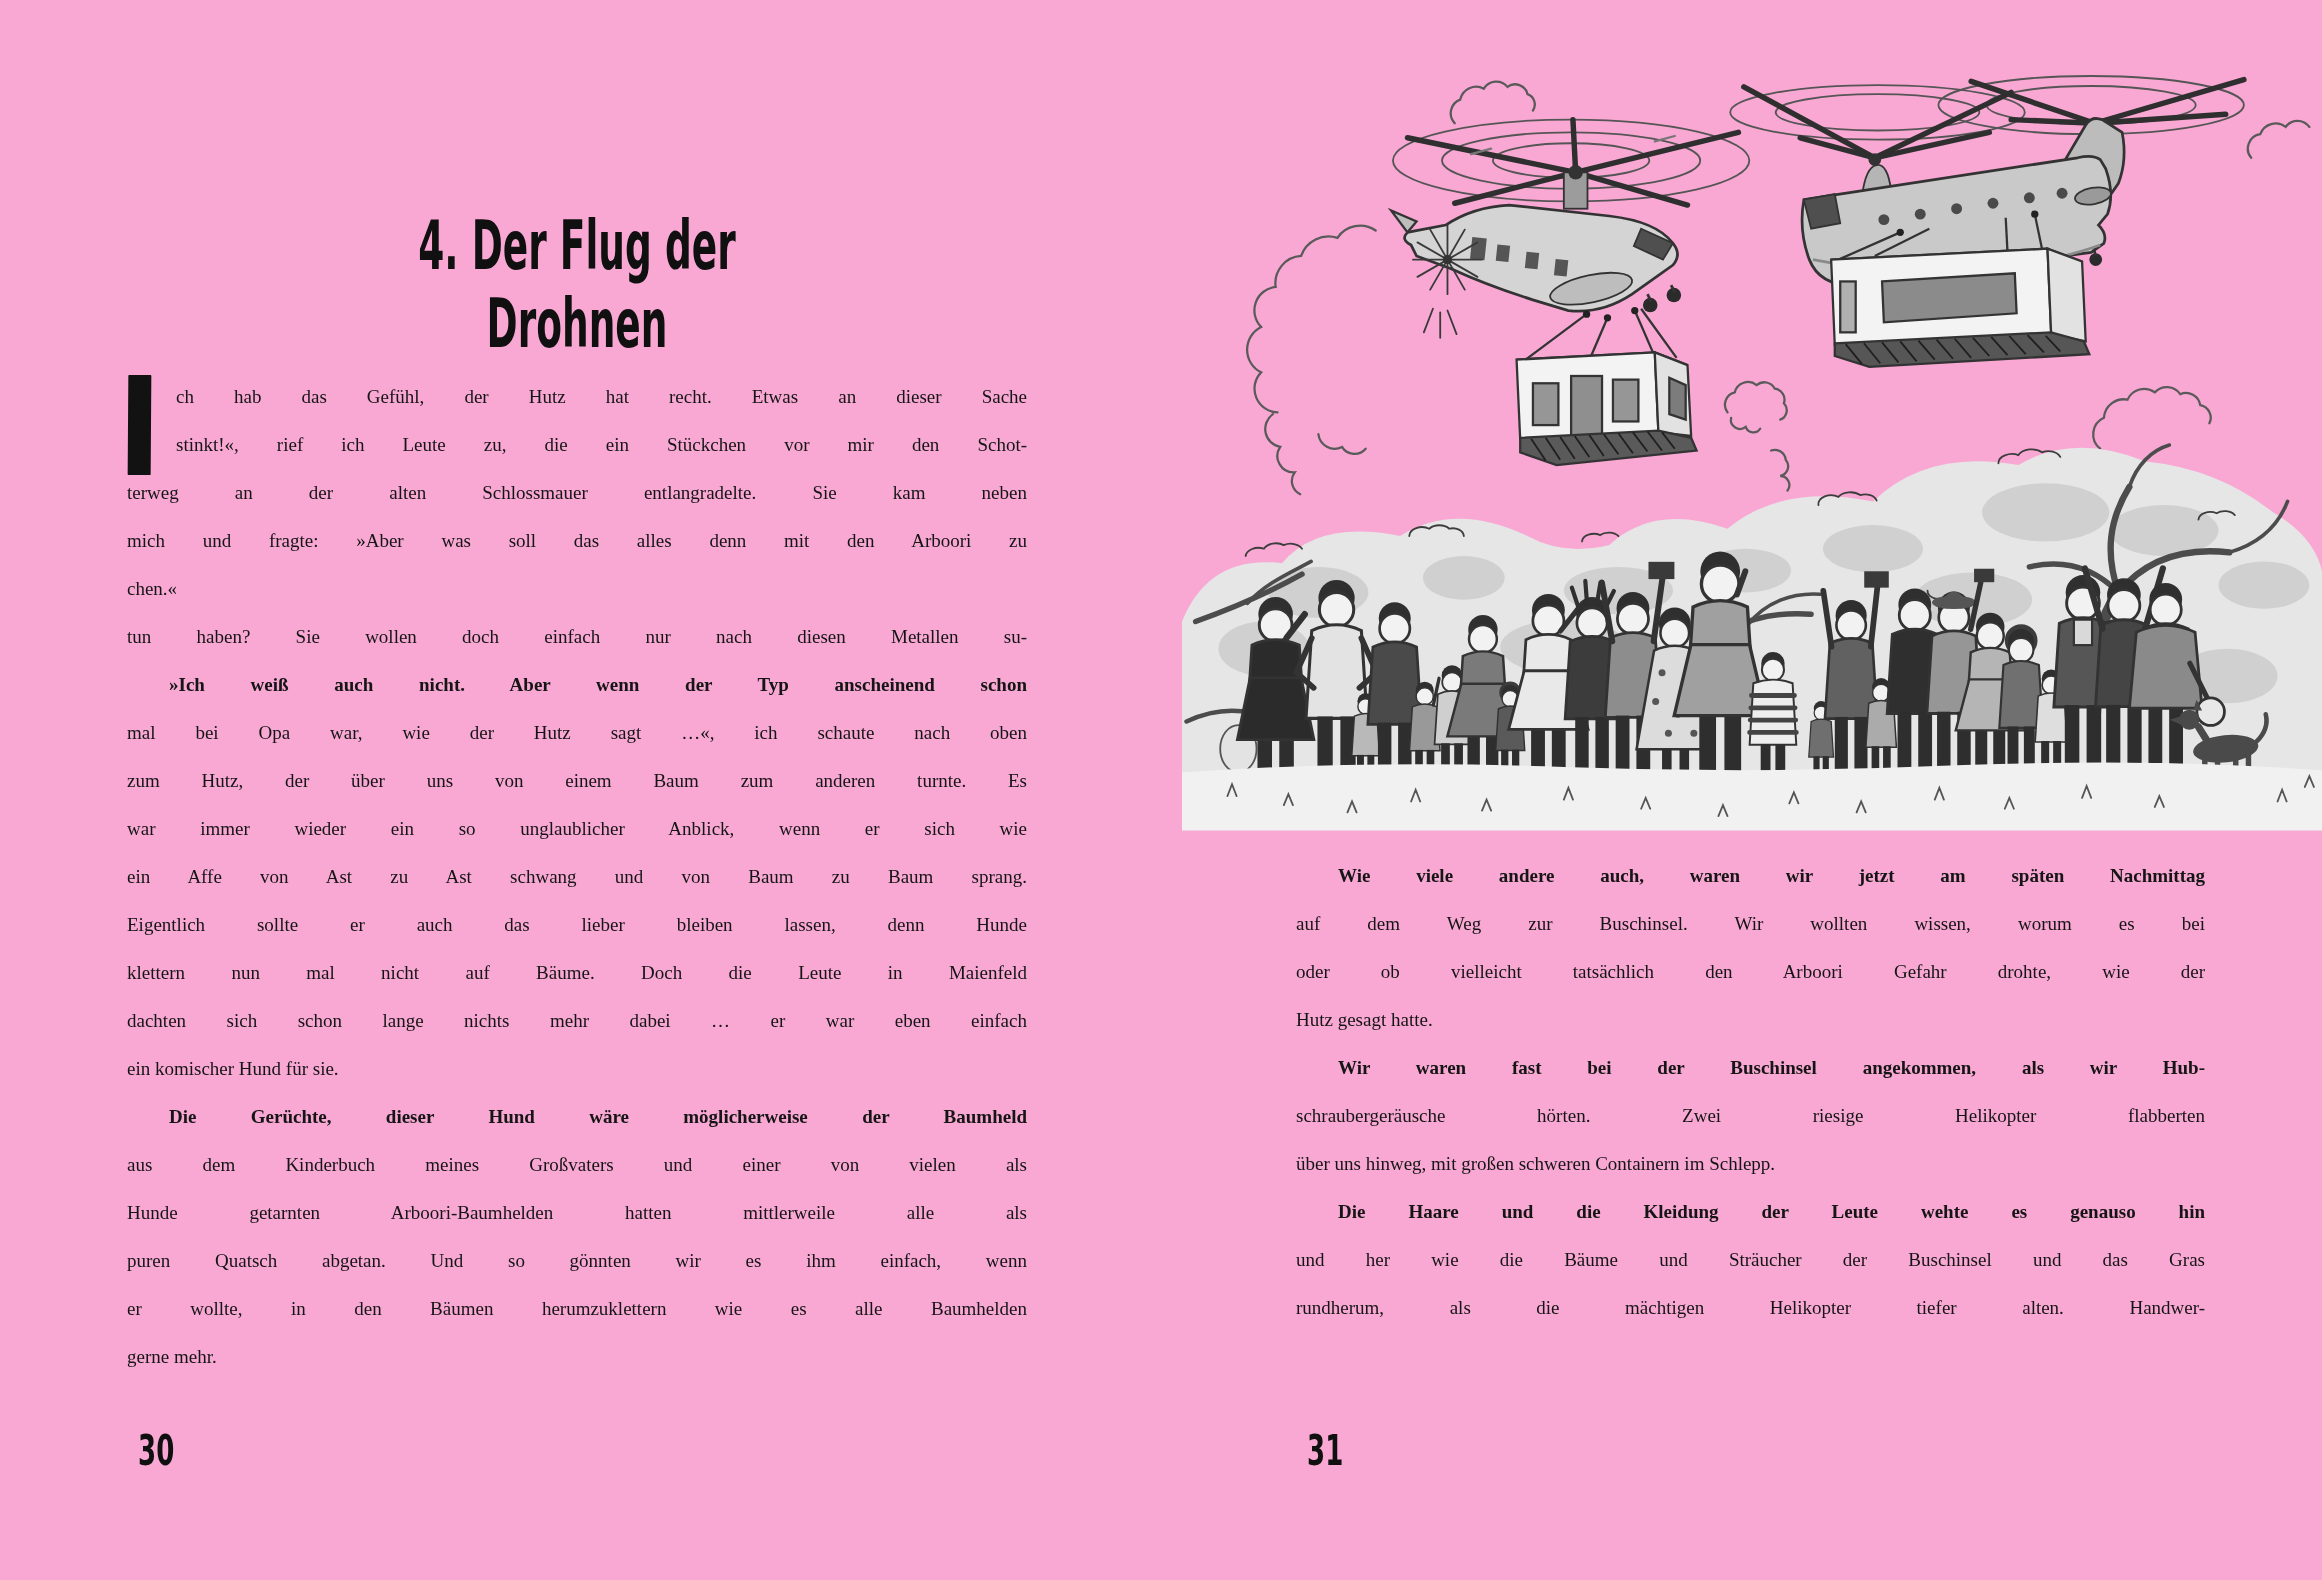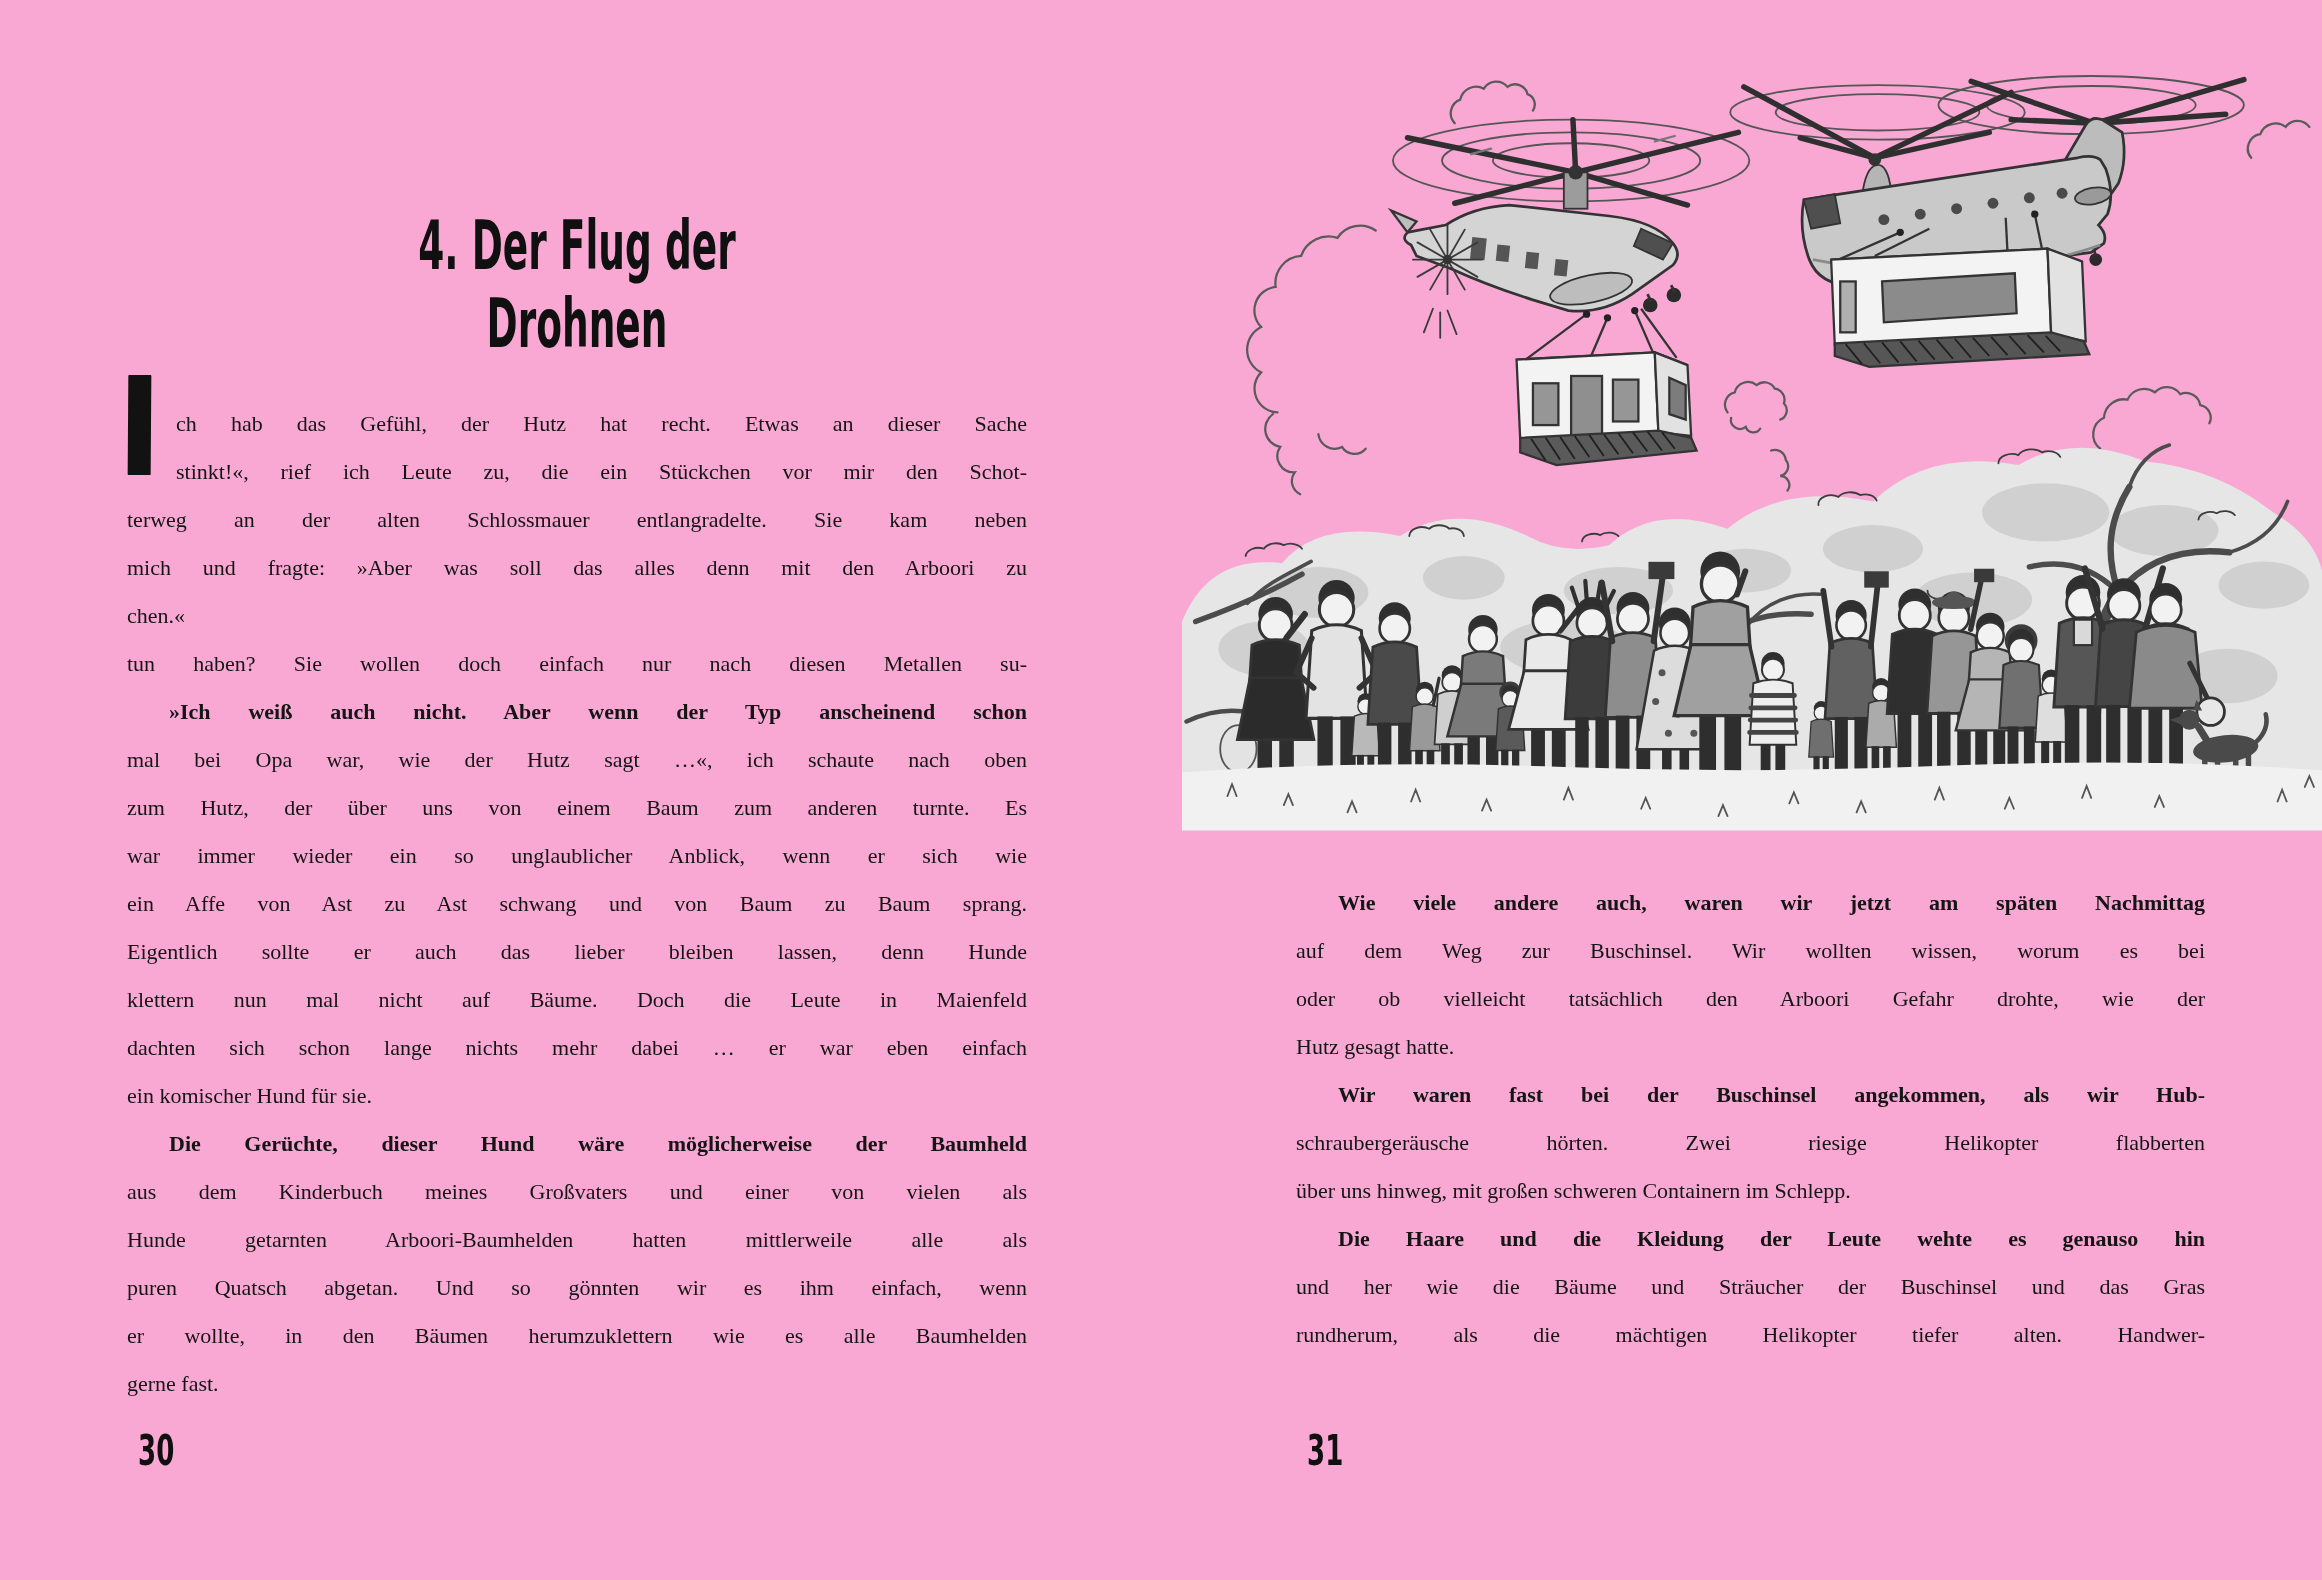--- a/index.html
+++ b/index.html
@@ -1,21 +1,21 @@
 <!DOCTYPE html>
 <html style="font-size:14.5px"><head>
 <meta charset="utf-8">
 <style>
   html,body{margin:0;padding:0;background:#ffffff;}
   #spread{position:relative;width:2323px;height:1580px;background:#f9a8d4;overflow:hidden;
           font-family:"Liberation Serif", serif;color:#151515;}
   .chapter-title{position:absolute;left:127px;top:207px;width:900px;text-align:center;}
   .chapter-title span{display:inline-block;font-family:"DejaVu Sans",sans-serif;font-weight:700;
           font-size:67px;letter-spacing:0px;color:#101010;transform:scaleX(0.56);transform-origin:50% 50%;}
-  .text-block{position:absolute;font-size:22px;line-height:48px;margin-top:27px;}
+  .text-block{position:absolute;font-size:19px;line-height:48px;}
   #left-text{left:127px;top:373px;width:900px;}
   #right-text{left:1296px;top:852px;width:909px;}
   .line{text-align:justify;text-align-last:justify;}
   .line.end{text-align-last:left;}
   .line.indent{text-indent:42px;font-weight:bold;}
   .line.first{padding-left:49px;}
   .drop-cap{position:absolute;left:128px;top:375px;width:23px;height:100px;background:#121212;
           border-radius:0.9px;transform:rotate(0.4deg);}
   .page-number{position:absolute;top:1426px;}
   .page-number span{display:inline-block;font-family:"DejaVu Sans",sans-serif;font-weight:700;
@@ -48,21 +48,21 @@
         <div class="line">ein Affe von Ast zu Ast schwang und von Baum zu Baum sprang.</div>
         <div class="line">Eigentlich sollte er auch das lieber bleiben lassen, denn Hunde</div>
         <div class="line">klettern nun mal nicht auf Bäume. Doch die Leute in Maienfeld</div>
         <div class="line">dachten sich schon lange nichts mehr dabei … er war eben einfach</div>
         <div class="line end">ein komischer Hund für sie.</div>
         <div class="line indent">Die Gerüchte, dieser Hund wäre möglicherweise der Baumheld</div>
         <div class="line">aus dem Kinderbuch meines Großvaters und einer von vielen als</div>
         <div class="line">Hunde getarnten Arboori-Baumhelden hatten mittlerweile alle als</div>
         <div class="line">puren Quatsch abgetan. Und so gönnten wir es ihm einfach, wenn</div>
         <div class="line">er wollte, in den Bäumen herumzuklettern wie es alle Baumhelden</div>
-        <div class="line end">gerne fast.</div>
+        <div class="line end">gerne mehr.</div>
       </div>
     <div id="pn-left" class="page-number">
       <span>30</span>
     </div>
   </div>
 
   <div>
 
     <svg id="illustration" viewBox="0 0 1255 890">
 

